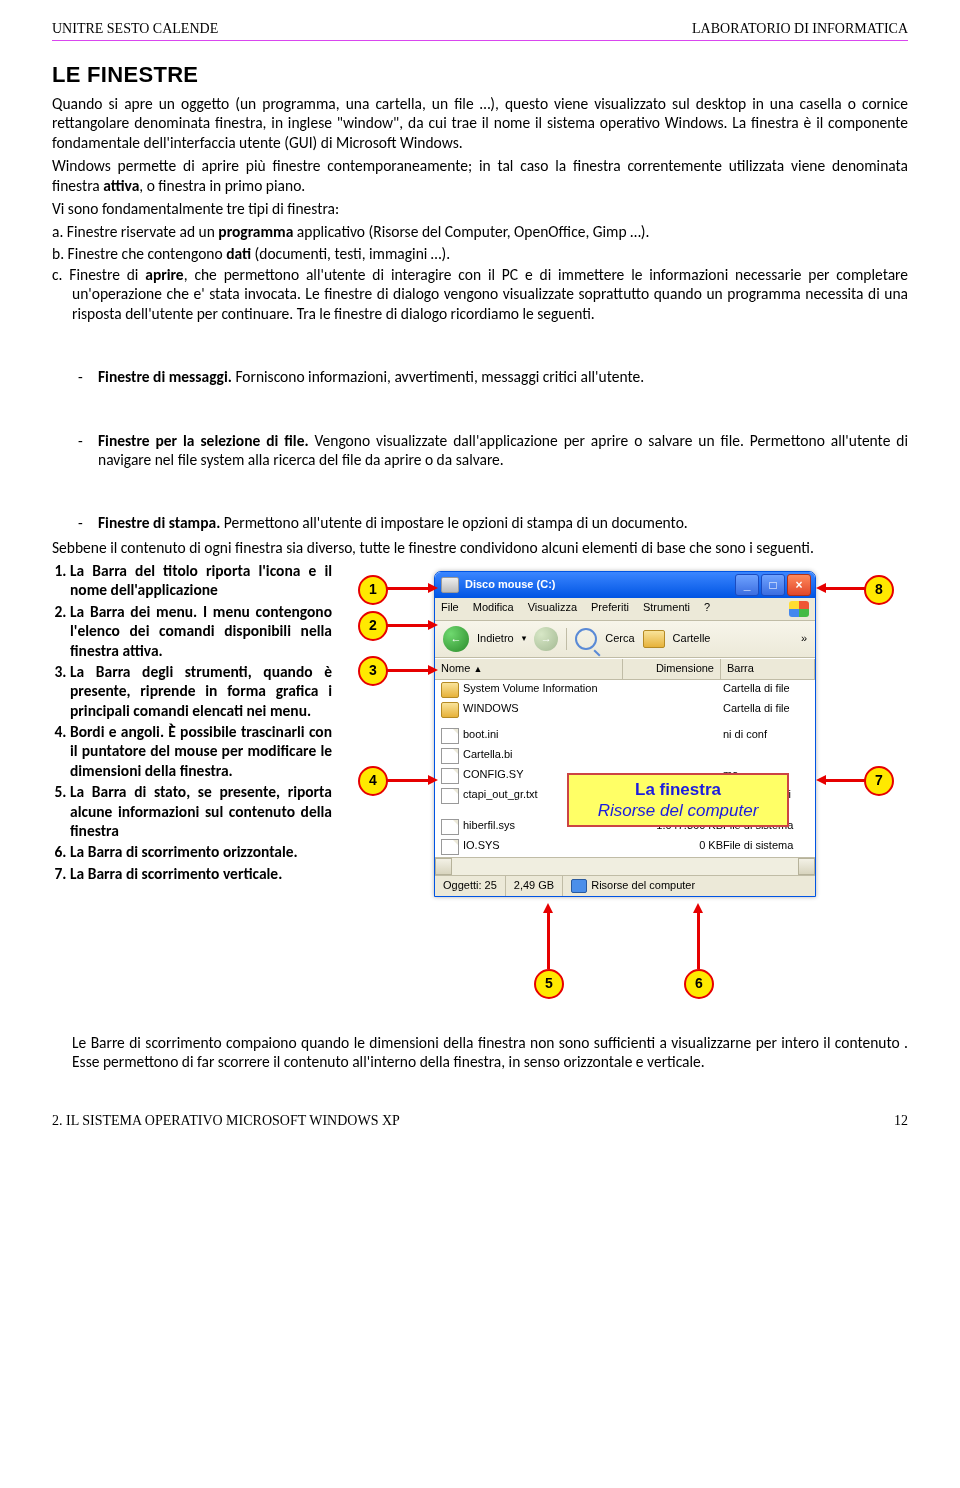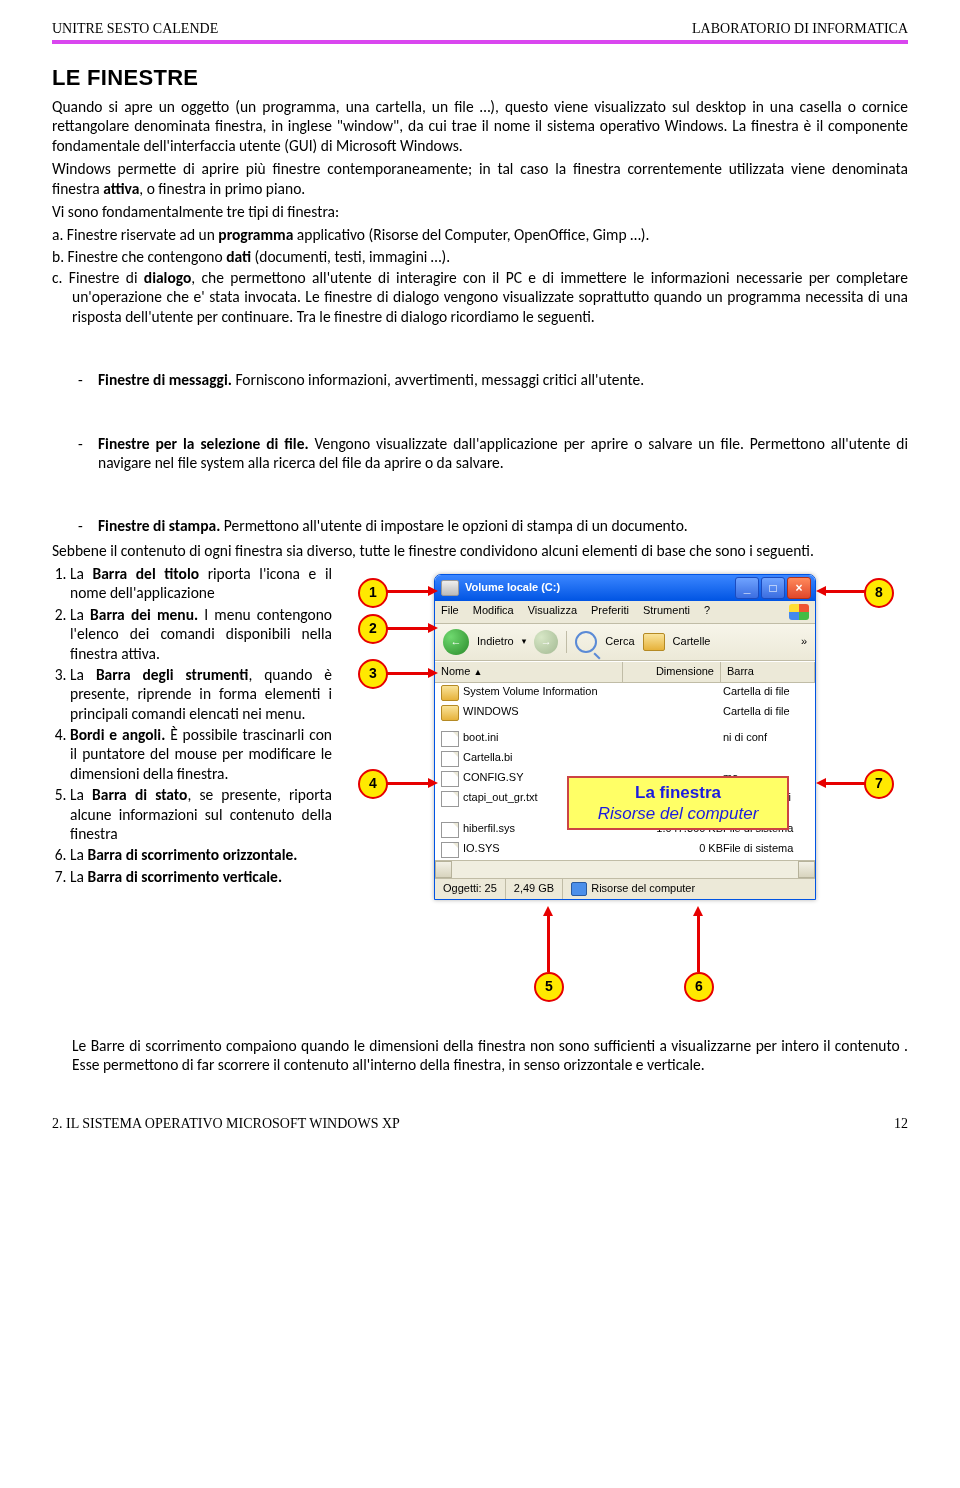--- a/index.html
+++ b/index.html
@@ -15,21 +15,21 @@
   .page {
     padding: 20px 52px 20px 52px;
     box-sizing: border-box;
   }
   .header {
     display: flex;
     justify-content: space-between;
     font-variant: small-caps;
     font-family: "Times New Roman", serif;
     font-size: 14px;
-    border-bottom: 4px solid #d946ef;
+    border-bottom: 1px solid #d946ef;
     padding-bottom: 2px;
     margin-bottom: 20px;
   }
   .title {
     font-family: Arial, sans-serif;
     font-weight: bold;
     font-size: 22px;
     margin-bottom: 6px;
     letter-spacing: 0.3px;
   }
@@ -70,20 +70,21 @@
     gap: 12px;
     margin-top: 4px;
   }
   .leftcol {
     flex: 0 0 280px;
   }
   .leftcol ol {
     margin: 0;
     padding-left: 18px;
     list-style: decimal;
+    font-weight: bold;
   }
   .leftcol li {
     text-align: justify;
     margin-bottom: 2px;
   }
   .rightcol {
     flex: 1;
     position: relative;
   }
   .after-fig {
@@ -289,37 +290,37 @@
 
   <p class="para">Quando si apre un oggetto (un programma, una cartella, un file …), questo viene visualizzato sul desktop in una casella o cornice rettangolare denominata finestra, in inglese "window", da cui trae il nome il sistema operativo Windows. La finestra è il componente fondamentale dell'interfaccia utente (GUI) di Microsoft Windows.</p>
   <p class="para">
     <span>Windows permette di aprire più finestre contemporaneamente; in tal caso la finestra correntemente utilizzata viene denominata finestra </span><b>attiva</b><span>, o finestra in primo piano.</span>
   </p>
   <p class="para">Vi sono fondamentalmente tre tipi di finestra:</p>
 
   <ul class="list-upper">
     <li><span>a. Finestre riservate ad un </span><b>programma</b><span> applicativo (Risorse del Computer, OpenOffice, Gimp …).</span></li>
     <li><span>b. Finestre che contengono </span><b>dati</b><span> (documenti, testi, immagini …).</span></li>
-    <li><span>c. Finestre di </span><b>dialogo</b><span>, che permettono all'utente di interagire con il PC e di immettere le informazioni necessarie per completare un'operazione che e' stata invocata. Le finestre di dialogo vengono visualizzate soprattutto quando un programma necessita di una risposta dell'utente per continuare. Tra le finestre di dialogo ricordiamo le seguenti.</span></li>
+    <li><span>c. Finestre di </span><b>aprire</b><span>, che permettono all'utente di interagire con il PC e di immettere le informazioni necessarie per completare un'operazione che e' stata invocata. Le finestre di dialogo vengono visualizzate soprattutto quando un programma necessita di una risposta dell'utente per continuare. Tra le finestre di dialogo ricordiamo le seguenti.</span></li>
   </ul>
 
   <ul class="sublist">
     <li><b>Finestre di messaggi.</b><span> Forniscono informazioni, avvertimenti, messaggi critici all'utente.</span></li>
     <li><b>Finestre per la selezione di file.</b><span> Vengono visualizzate dall'applicazione per aprire o salvare un file. Permettono all'utente di navigare nel file system alla ricerca del file da aprire o da salvare.</span></li>
     <li><b>Finestre di stampa.</b><span> Permettono all'utente di impostare le opzioni di stampa di un documento.</span></li>
   </ul>
 
   <p class="para">Sebbene il contenuto di ogni finestra sia diverso, tutte le finestre condividono alcuni elementi di base che sono i seguenti.</p>
 
   <div class="twocol">
     <div class="leftcol">
       <ol>
         <li><span>La </span><b>Barra del titolo</b><span> riporta l'icona e il nome dell'applicazione</span></li>
         <li><span>La </span><b>Barra dei menu.</b><span> I menu contengono l'elenco dei comandi disponibili nella finestra attiva.</span></li>
-        <li><span>La </span><b>Barra degli strumenti</b><span>, quando è presente, riprende in forma elementi i principali comandi elencati nei menu.</span></li>
+        <li><span>La </span><b>Barra degli strumenti</b><span>, quando è presente, riprende in forma grafica i principali comandi elencati nei menu.</span></li>
         <li><b>Bordi e angoli.</b><span> È possibile trascinarli con il puntatore del mouse per modificare le dimensioni della finestra.</span></li>
         <li><span>La </span><b>Barra di stato</b><span>, se presente, riporta alcune informazioni sul contenuto della finestra</span></li>
         <li><span>La </span><b>Barra di scorrimento orizzontale.</b></li>
         <li><span>La </span><b>Barra di scorrimento verticale.</b></li>
       </ol>
     </div>
     <div class="rightcol">
       <div class="diagram">
 
         <div class="callout c1">1</div>
@@ -345,21 +346,21 @@
         <div class="callout c5">5</div>
         <div class="arrow v a5"></div>
           <div class="arrow-head up ah5"></div>
         <div class="callout c6">6</div>
         <div class="arrow v a6"></div>
           <div class="arrow-head up ah6"></div>
 
         <div class="win">
           <div class="titlebar">
             <span class="drive-icon"></span>
-            <span>Volume locale (C:)</span>
+            <span>Disco mouse (C:)</span>
             <div class="winbtns">
               <div class="winbtn">_</div>
               <div class="winbtn">□</div>
               <div class="winbtn close">×</div>
             </div>
           </div>
           <div class="menubar">
             <span>File</span>
             <span>Modifica</span>
             <span>Visualizza</span>

